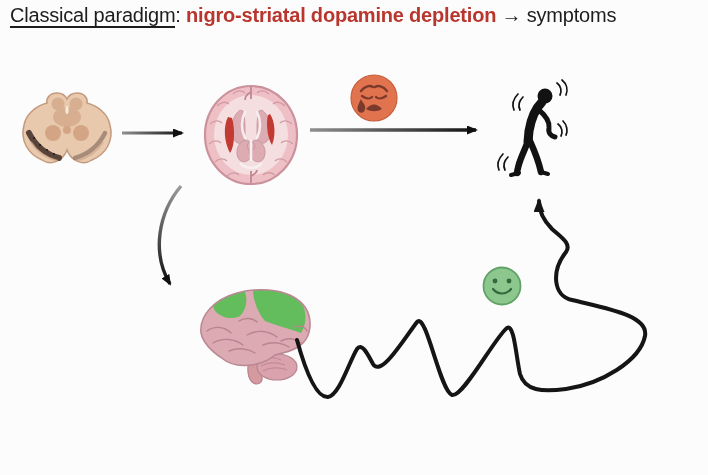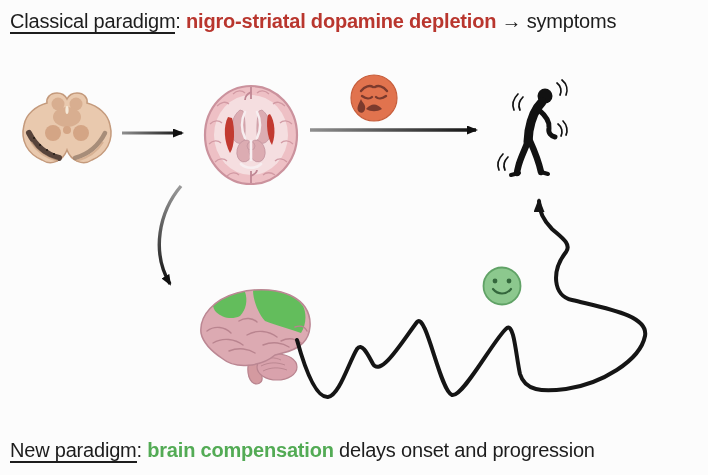--- a/index.html
+++ b/index.html
@@ -4,21 +4,21 @@
 <style>
   html,body{margin:0;padding:0;background:#ffffff;}
   .stage{
     position:relative;width:708px;height:475px;background:#fcfcfc;
     overflow:hidden;font-family:"Liberation Sans",sans-serif;
   }
   .caption{
     position:absolute;left:10px;font-size:20px;line-height:26px;color:#1d1d1d;
     letter-spacing:-0.2px;white-space:nowrap;
   }
-  .cap-top{top:8px;}
+  .cap-top{top:2px;}
   .cap-bottom{top:437px;}
   .caption .lead{border-bottom:2px solid #1d1d1d;padding-bottom:0px;}
   .caption .em{font-weight:bold;}
   .em-red{color:#b9362e;}
   .em-green{color:#53ab55;}
   svg.scene{position:absolute;left:0;top:0;}
 </style>
 </head>
 <body>
 
@@ -197,17 +197,14 @@
              C544,221 539,211 539,201" stroke="#151515" stroke-width="4" fill="none" stroke-linecap="round" stroke-linejoin="round" marker-end="url(#mkBig)"></path>
 
     <g transform="translate(502,286)">
       <circle cx="0" cy="0" r="18.5" fill="#8cc88e" stroke="#60a266" stroke-width="1.8"></circle>
       <circle cx="-7" cy="-5" r="2.4" fill="#33673c"></circle>
       <circle cx="7" cy="-5" r="2.4" fill="#33673c"></circle>
       <path d="M-9,3 C-4,9 4,9 9,3" stroke="#33673c" stroke-width="2.2" stroke-linecap="round" fill="none"></path>
     </g>
   </svg>
 
-  <div class="caption cap-bottom">
-    <span class="lead">New paradigm</span><span>: </span><span class="em em-green">brain compensation</span><span> delays onset and progression</span>
-  </div>
 
 </div>
 
 </body></html>

